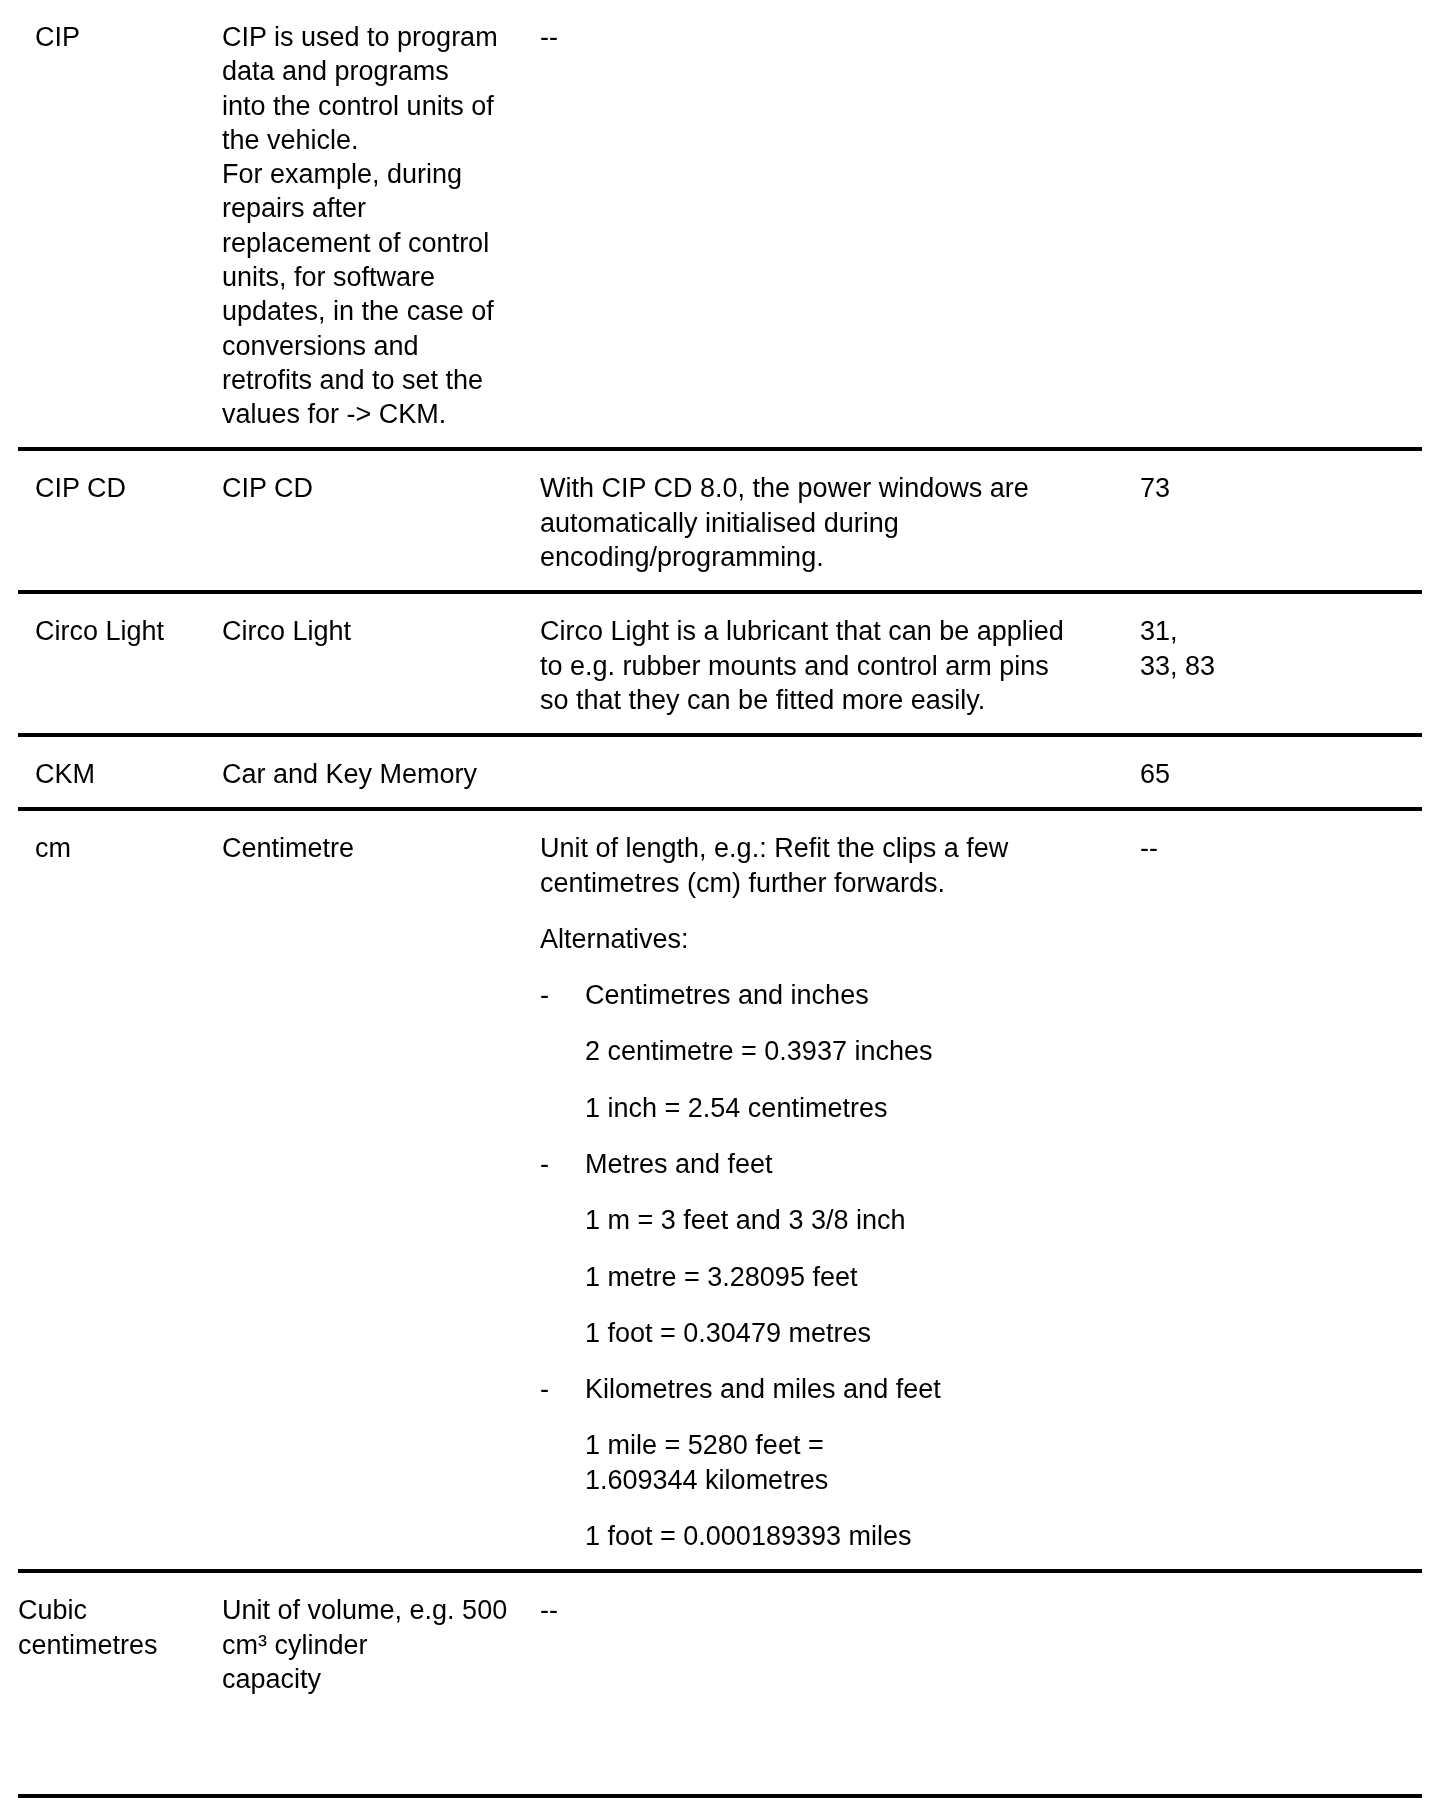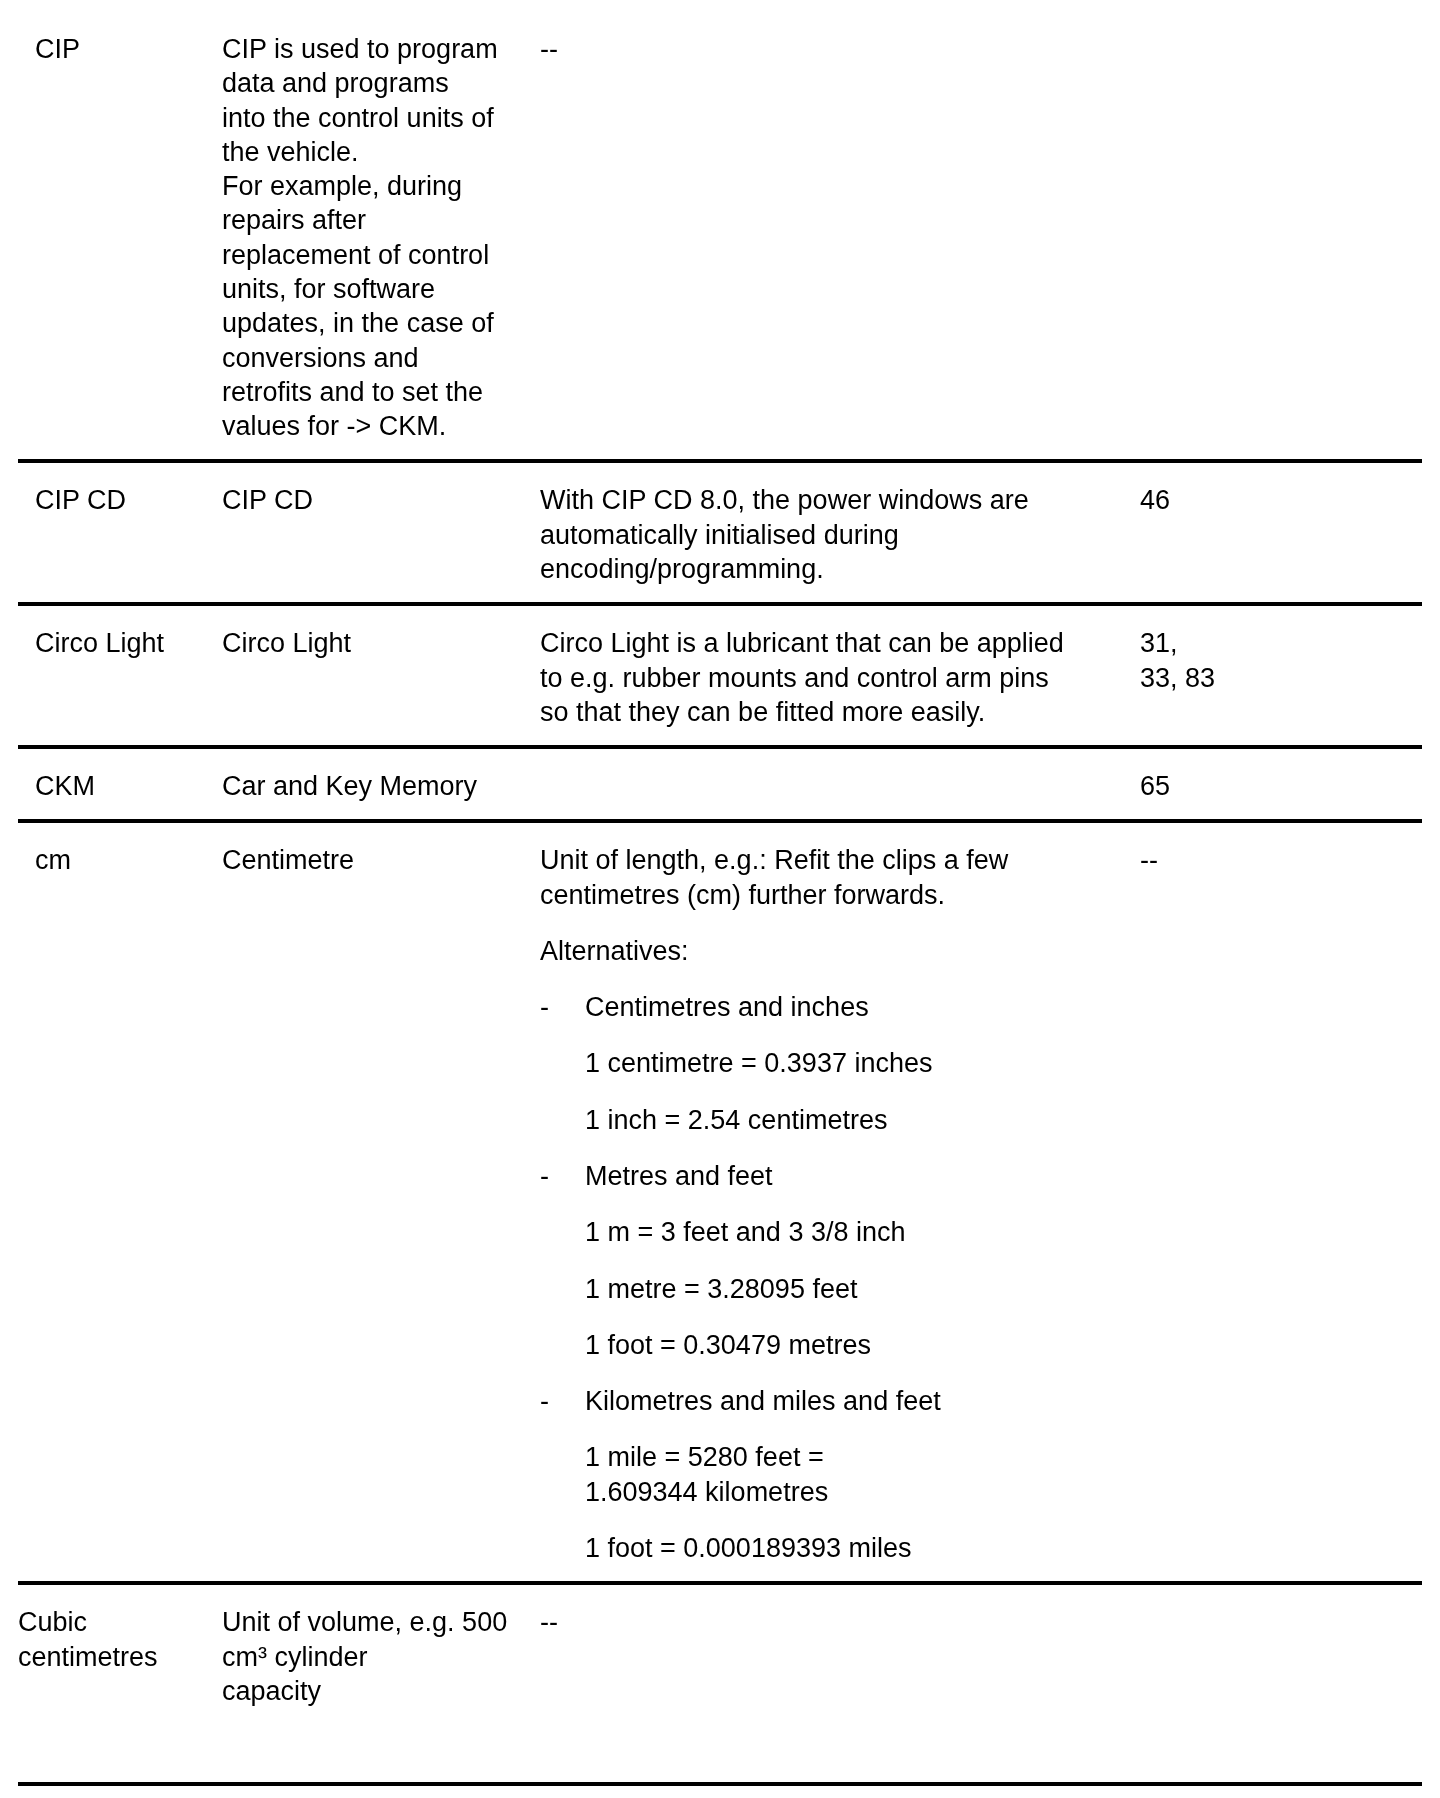--- a/index.html
+++ b/index.html
@@ -5,21 +5,21 @@
   * { margin: 0; padding: 0; box-sizing: border-box; }
   html, body { background: #ffffff; }
   body {
     width: 1440px;
     color: #000000;
     font-family: "Liberation Sans", "DejaVu Sans", sans-serif;
   }
   .page {
     width: 1440px;
     min-height: 1798px;
-    padding: 12px 18px;
+    padding: 0 18px;
     display: flex;
     flex-direction: column;
   }
   .gtable {
     display: flex;
     flex-direction: column;
     flex: 1;
   }
   .grow {
     display: grid;
@@ -65,21 +65,21 @@
         <div class="cell pages">--</div>
       </div>
       <div class="grow">
         <div class="cell term">CIP CD</div>
         <div class="cell name">CIP CD</div>
         <div class="cell desc">
           <div class="blk p">With CIP CD 8.0, the power windows are
 automatically initialised during
 encoding/programming.</div>
         </div>
-        <div class="cell pages">46</div>
+        <div class="cell pages">73</div>
       </div>
       <div class="grow">
         <div class="cell term">Circo Light</div>
         <div class="cell name">Circo Light</div>
         <div class="cell desc">
           <div class="blk p">Circo Light is a lubricant that can be applied
 to e.g. rubber mounts and control arm pins
 so that they can be fitted more easily.</div>
         </div>
         <div class="cell pages">31,
@@ -96,21 +96,21 @@
         <div class="cell term">cm</div>
         <div class="cell name">Centimetre</div>
         <div class="cell desc">
           <div class="blk p">Unit of length, e.g.: Refit the clips a few
 centimetres (cm) further forwards.</div>
           <div class="blk p">Alternatives:</div>
           <div class="blk li">
             <div class="dash">-</div>
             <div class="li-text">Centimetres and inches</div>
           </div>
-          <div class="blk sub">1 centimetre = 0.3937 inches</div>
+          <div class="blk sub">2 centimetre = 0.3937 inches</div>
           <div class="blk sub">1 inch = 2.54 centimetres</div>
           <div class="blk li">
             <div class="dash">-</div>
             <div class="li-text">Metres and feet</div>
           </div>
           <div class="blk sub">1 m = 3 feet and 3 3/8 inch</div>
           <div class="blk sub">1 metre = 3.28095 feet</div>
           <div class="blk sub">1 foot = 0.30479 metres</div>
           <div class="blk li">
             <div class="dash">-</div>

